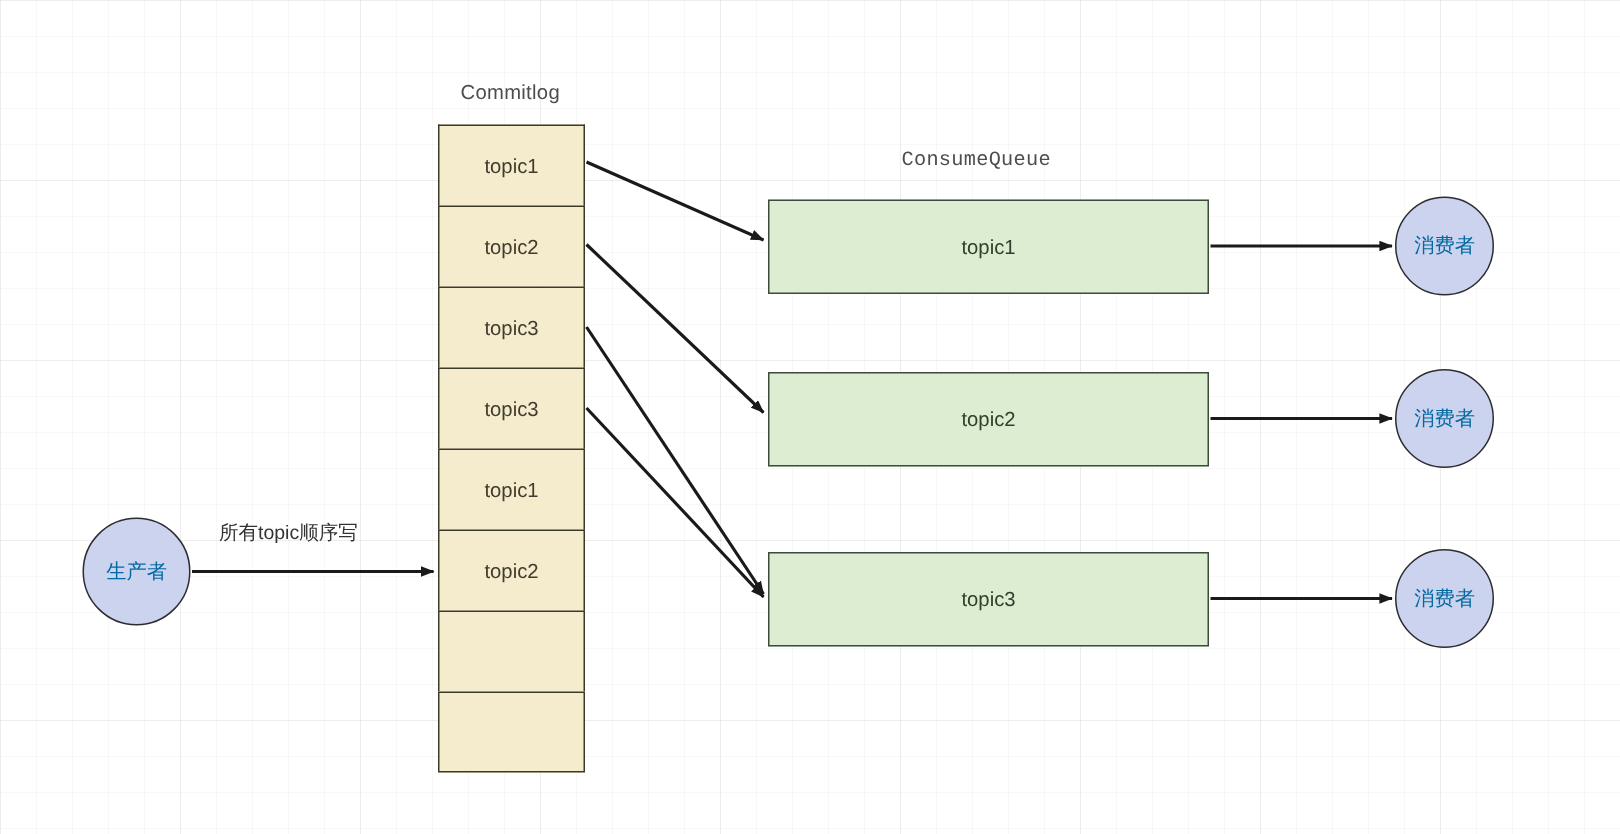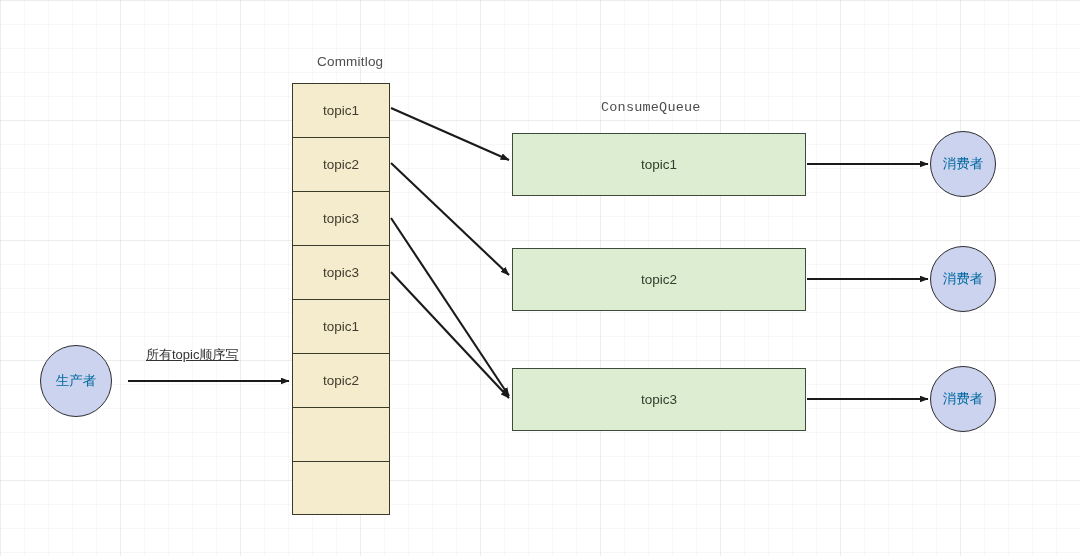--- a/index.html
+++ b/index.html
@@ -42,21 +42,20 @@
     color: #4d4d4d;
     font-size: 13.5px;
     letter-spacing: 0.2px;
     white-space: nowrap;
   }
   .edge-label {
     position: absolute;
     color: #333333;
     font-size: 13px;
     white-space: nowrap;
-    text-decoration: underline;
   }
   .commitlog-cell {
     background: #f5eccd;
     border: 1.6px solid #3a3a28;
     border-bottom-width: 0;
     color: #403c2e;
     font-size: 13.5px;
   }
   .commitlog-cell.last {
     border-bottom-width: 1.6px;
@@ -99,27 +98,27 @@
 
     <line x1="391" y1="272" x2="509" y2="398" stroke="#1a1a1a" stroke-width="2.1" marker-end="url(#arrowhead)"></line>
 
     <line x1="807" y1="164" x2="928" y2="164" stroke="#1a1a1a" stroke-width="2.1" marker-end="url(#arrowhead)"></line>
 
     <line x1="807" y1="279" x2="928" y2="279" stroke="#1a1a1a" stroke-width="2.1" marker-end="url(#arrowhead)"></line>
 
     <line x1="807" y1="399" x2="928" y2="399" stroke="#1a1a1a" stroke-width="2.1" marker-end="url(#arrowhead)"></line>
   </svg>
 
-  <div class="title-label" style="left:317px; top:54px;text-align:right;">Commitlog</div>
+  <div class="title-label" style="left:307px; top:54px;text-align:right;">Commitlog</div>
 
   <div class="title-label" style="left:601px; top:100px;font-family:Liberation Mono, monospace;">ConsumeQueue</div>
 
   <div class="edge-label" style="left:146px; top:346px;">所有topic顺序写</div>
 
-  <div class="node circle-node" style="left:40px; top:345px; width:72px; height:72px;">
+  <div class="node circle-node" style="left:55px; top:345px; width:72px; height:72px;">
     <span>生产者</span>
   </div>
 
   <div class="node commitlog-cell" style="left:292px; top:83px; width:98px; height:54px;">
     <span>topic1</span>
   </div>
   <div class="node commitlog-cell" style="left:292px; top:137px; width:98px; height:54px;">
     <span>topic2</span>
   </div>
   <div class="node commitlog-cell" style="left:292px; top:191px; width:98px; height:54px;">

